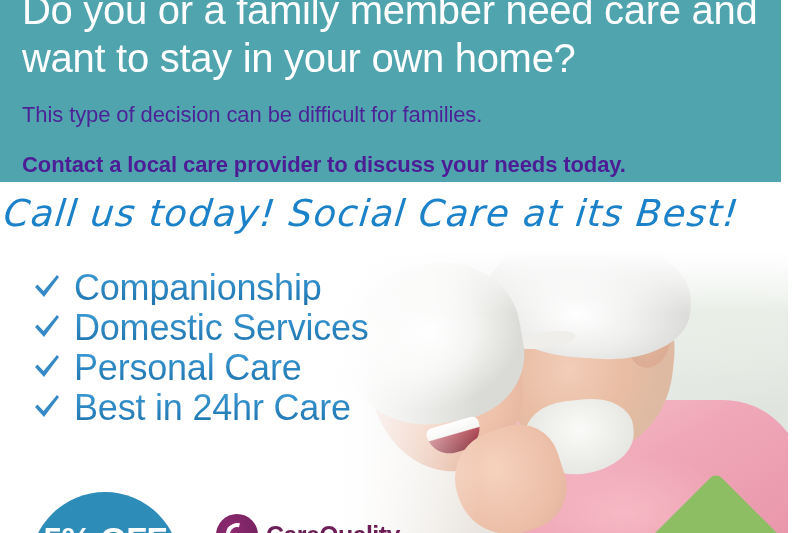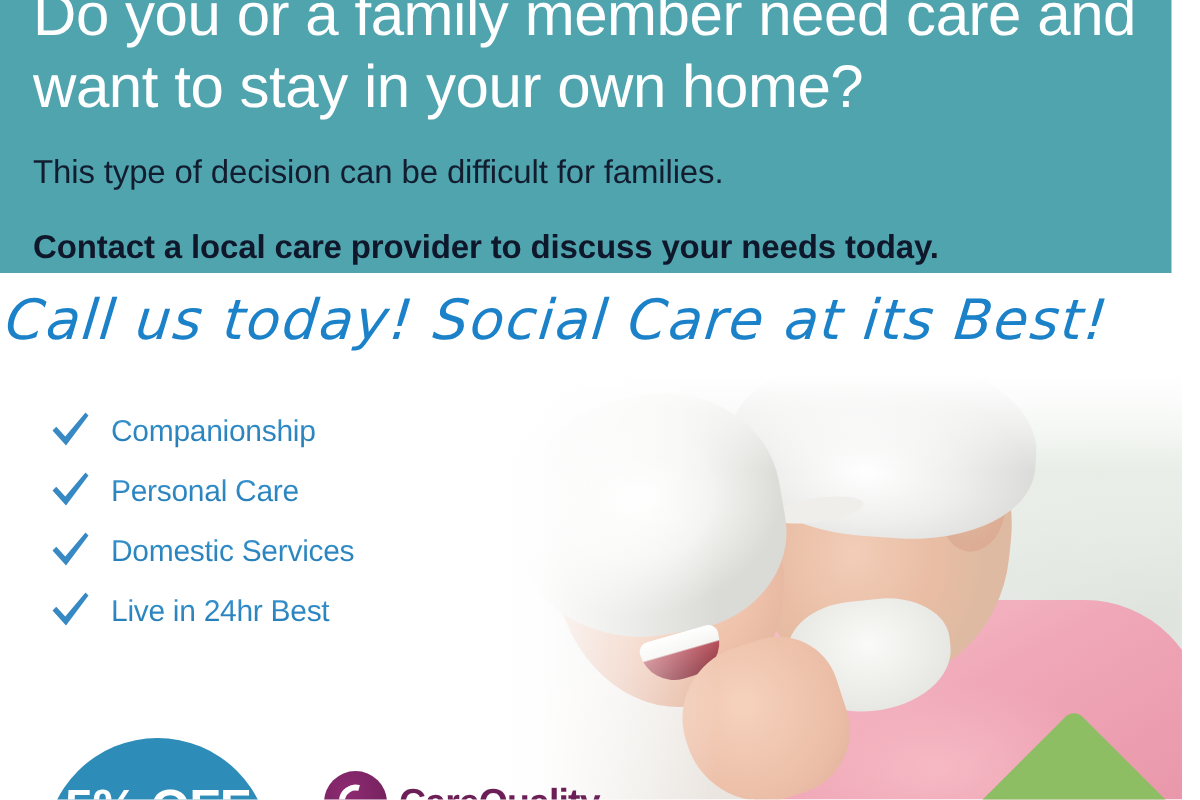--- a/index.html
+++ b/index.html
@@ -44,21 +44,21 @@
     line-height: 48px;
     font-weight: 400;
     letter-spacing: -0.3px;
     max-width: 742px;
   }
   #subcopy {
     margin: 0;
     padding-top: 18px;
   }
   .sub-line {
-    color: #0f172a;
+    color: #4c1d95;
     font-size: 22px;
     line-height: 30px;
     letter-spacing: -0.1px;
     white-space: nowrap;
   }
   .sub-line.light { font-weight: 400; opacity: 0.95; }
   .sub-line.bold  { font-weight: 700; margin-top: 20px; }
 
   
   #tagline {
@@ -276,21 +276,21 @@
     gap: 12px;
   }
   .check-icon {
     width: 30px;
     height: 30px;
     flex: 0 0 30px;
     display: block;
   }
   .service-label {
     color: #2E86C6;
-    font-size: 20px;
+    font-size: 36px;
     line-height: 34px;
     font-weight: 400;
     letter-spacing: -0.2px;
     white-space: nowrap;
     background: linear-gradient(180deg, #3C9AD4 0%, #1E73AE 100%);
     -webkit-background-clip: text;
     background-clip: text;
     -webkit-text-fill-color: transparent;
   }
 
@@ -399,33 +399,33 @@
     <li class="service-item">
       <svg class="check-icon" viewBox="0 0 30 30">
         <path d="M3 14 L5.5 11.5 L11.5 18 L25 2 L27 4 L12 24 Z" fill="#3789C4"></path>
       </svg>
       <span class="service-label">Companionship</span>
     </li>
     <li class="service-item">
       <svg class="check-icon" viewBox="0 0 30 30">
         <path d="M3 14 L5.5 11.5 L11.5 18 L25 2 L27 4 L12 24 Z" fill="#3789C4"></path>
       </svg>
+      <span class="service-label">Domestic Services</span>
+    </li>
+    <li class="service-item">
+      <svg class="check-icon" viewBox="0 0 30 30">
+        <path d="M3 14 L5.5 11.5 L11.5 18 L25 2 L27 4 L12 24 Z" fill="#3789C4"></path>
+      </svg>
       <span class="service-label">Personal Care</span>
     </li>
     <li class="service-item">
       <svg class="check-icon" viewBox="0 0 30 30">
         <path d="M3 14 L5.5 11.5 L11.5 18 L25 2 L27 4 L12 24 Z" fill="#3789C4"></path>
       </svg>
-      <span class="service-label">Domestic Services</span>
-    </li>
-    <li class="service-item">
-      <svg class="check-icon" viewBox="0 0 30 30">
-        <path d="M3 14 L5.5 11.5 L11.5 18 L25 2 L27 4 L12 24 Z" fill="#3789C4"></path>
-      </svg>
-      <span class="service-label">Live in 24hr Best</span>
+      <span class="service-label">Best in 24hr Care</span>
     </li>
   </ul>
 
   <div id="badges">
     <div id="discount-badge">
       <span id="discount-text">5% OFF</span>
     </div>
     <div id="cqc-logo">
       <span id="cqc-mark"></span>
       <span id="cqc-wordmark">CareQuality</span>

